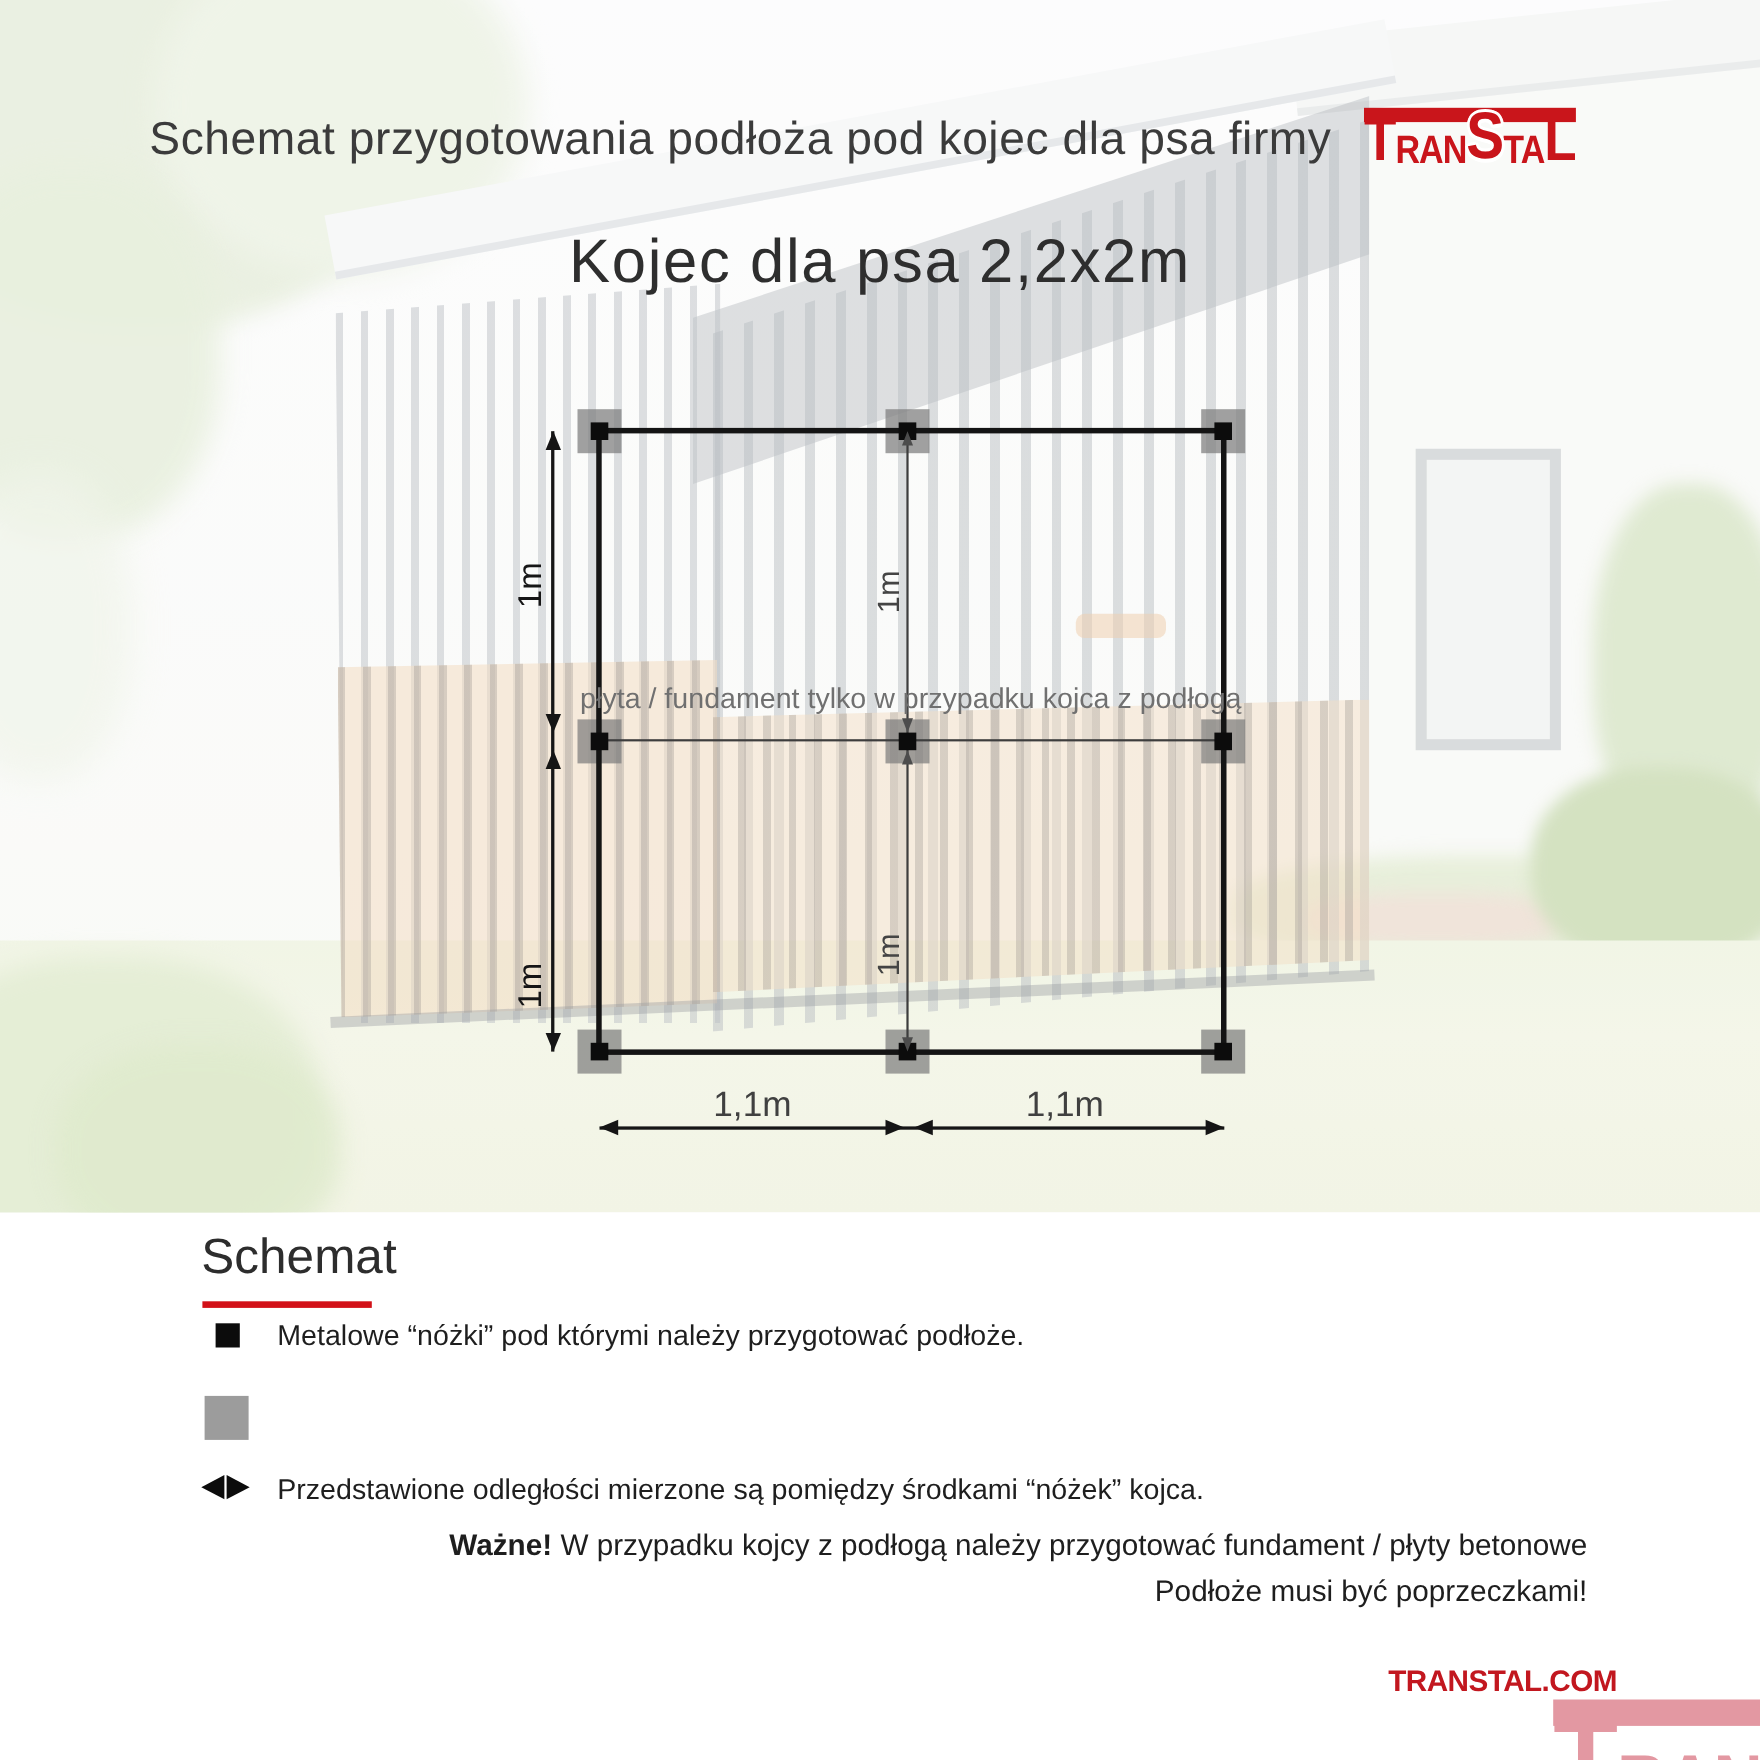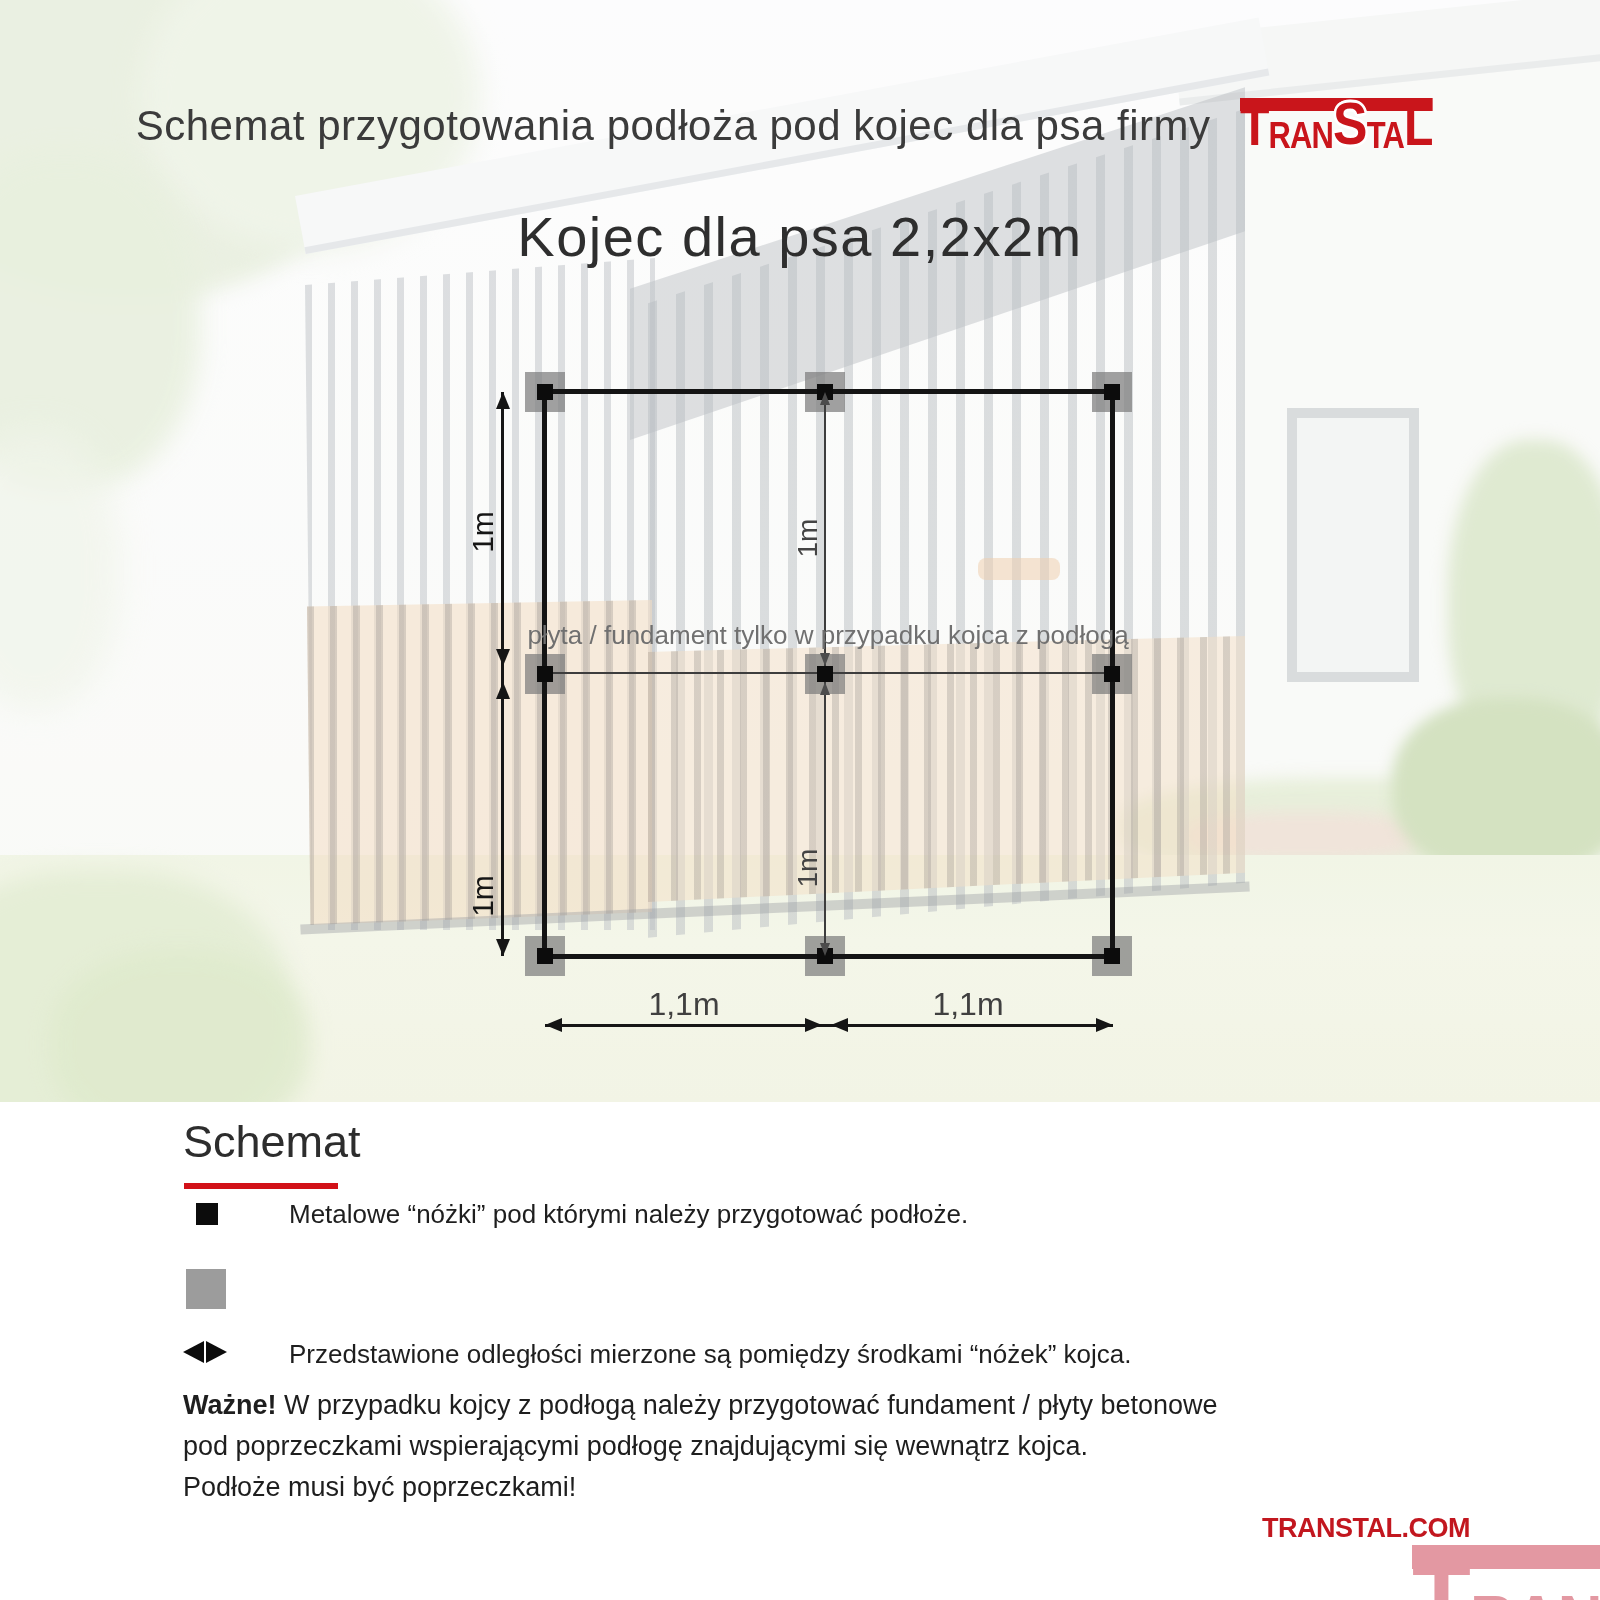--- a/index.html
+++ b/index.html
@@ -70,26 +70,26 @@
   .garr.up{border-left:5px solid transparent;border-right:5px solid transparent;border-bottom:13px solid #4c4c4c;}
   .garr.down{border-left:5px solid transparent;border-right:5px solid transparent;border-top:13px solid #4c4c4c;}
   .vlab{position:absolute;width:60px;height:36px;display:flex;align-items:center;justify-content:center;transform:rotate(-90deg);font-size:30px;color:#161616;white-space:nowrap;}
   .vlab.gray{font-size:28px;color:#444444;}
   .note{position:absolute;left:828px;top:620px;transform:translateX(-50%);font-size:26px;color:#707070;white-space:nowrap;}
   .hlab{position:absolute;top:986px;transform:translateX(-50%);font-size:32px;color:#404040;white-space:nowrap;}
 
   
   .legend-title{position:absolute;left:183px;top:1116px;font-size:45px;font-weight:300;color:#2d2d2d;}
   .legend-underline{position:absolute;left:184px;top:1183px;width:154px;height:6px;background:#d21118;}
-  .li-text{position:absolute;left:252px;font-size:26px;color:#1e1e1e;white-space:nowrap;margin-left:37px;}
+  .li-text{position:absolute;left:252px;font-size:26px;color:#1e1e1e;white-space:nowrap;}
   .icon-black{position:absolute;left:196px;top:1203px;width:22px;height:22px;background:#0c0c0c;}
   .icon-gray{position:absolute;left:186px;top:1269px;width:40px;height:40px;background:#9c9c9c;}
   .icon-arrow-l{position:absolute;left:183px;top:1341px;border-top:11px solid transparent;border-bottom:11px solid transparent;border-right:21px solid #0c0c0c;width:0;height:0;}
   .icon-arrow-r{position:absolute;left:206px;top:1341px;border-top:11px solid transparent;border-bottom:11px solid transparent;border-left:21px solid #0c0c0c;width:0;height:0;}
-  .important{position:absolute;left:183px;top:1385px;width:1260px;font-size:27px;line-height:41px;color:#1e1e1e;}
+  .important{position:absolute;left:183px;top:1385px;width:1260px;font-size:27px;line-height:41px;color:#1e1e1e;text-align:right;}
   .important strong{font-weight:700;}
 
   
   .site{position:absolute;left:1262px;top:1513px;font-size:27px;font-weight:700;color:#c2171f;letter-spacing:-.5px;}
 </style>
 </head>
 <body>
 
 <div id="stage">
 
@@ -188,21 +188,20 @@
   <div class="li-text" style="top:1199px">Metalowe “nóżki” pod którymi należy przygotować podłoże.</div>
 
   <div class="icon-gray"></div>
 
   <div class="icon-arrow-l"></div>
   <div class="icon-arrow-r"></div>
   <div class="li-text" style="top:1339px">Przedstawione odległości mierzone są pomiędzy środkami “nóżek” kojca.</div>
 
   <div class="important">
     <div><strong>Ważne!</strong> <span>W przypadku kojcy z podłogą należy przygotować fundament / płyty betonowe</span></div>
-    <div>pod poprzeczkami wspierającymi podłogę znajdującymi się wewnątrz kojca.</div>
     <div>Podłoże musi być poprzeczkami!</div>
   </div>
 
   <div class="site">TRANSTAL.COM</div>
   <span class="tlogo tlogo-bottom">
     <span class="bar"></span>
     <span class="lg">T</span>
     <span class="sm">RAN</span>
 
   </span>

